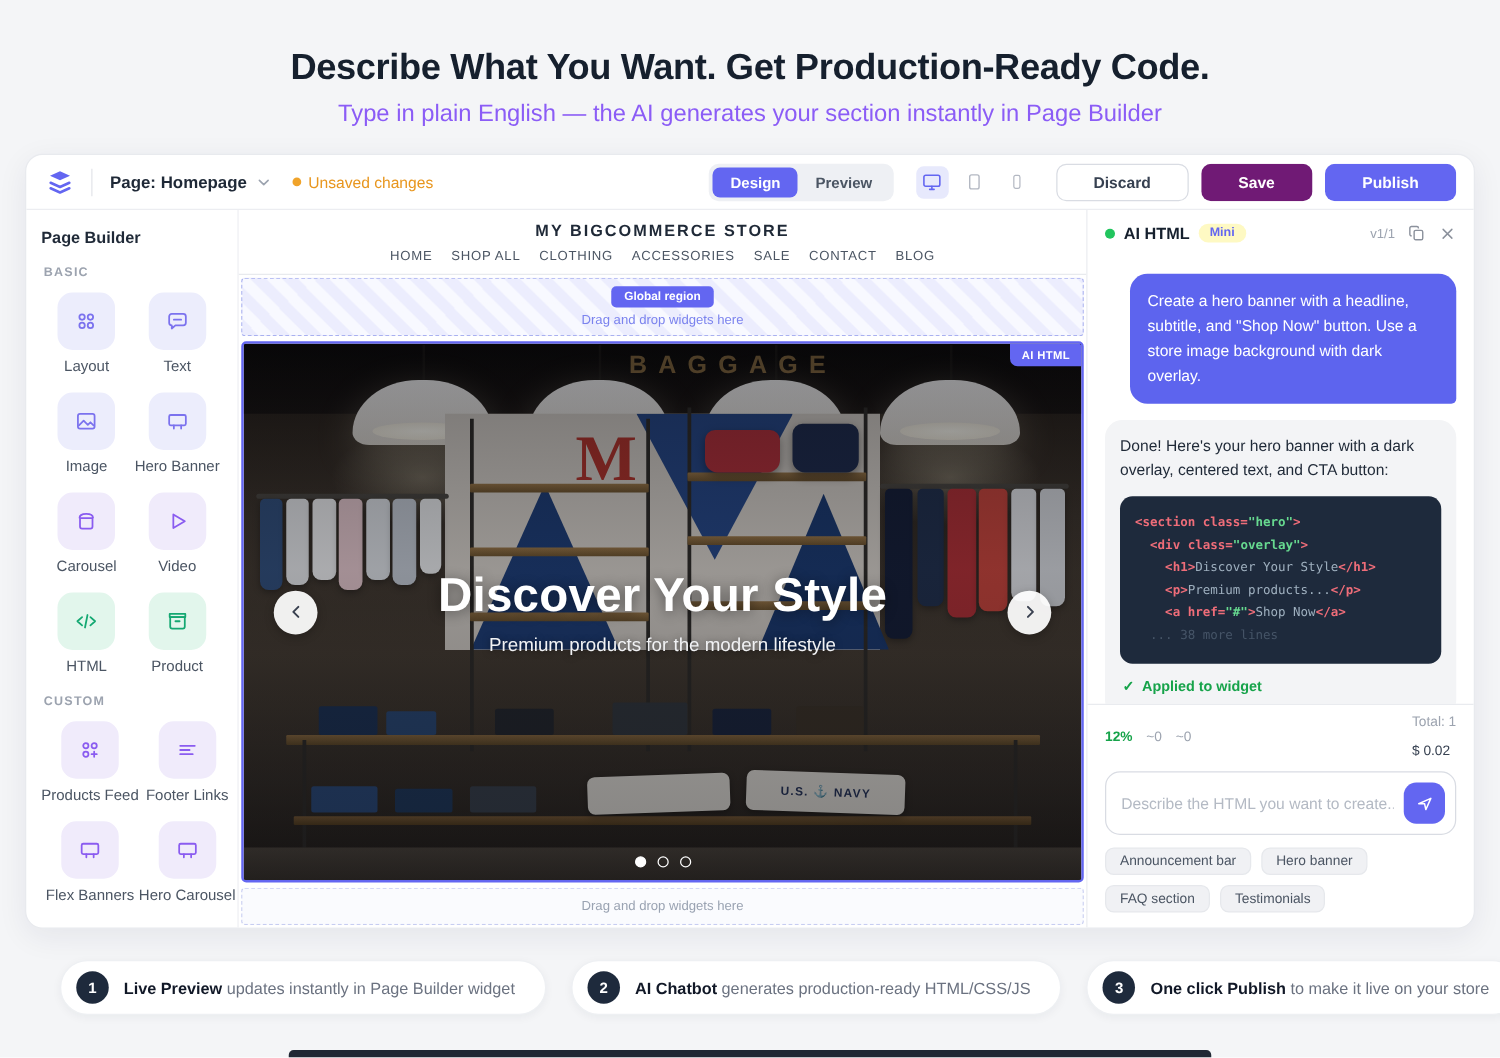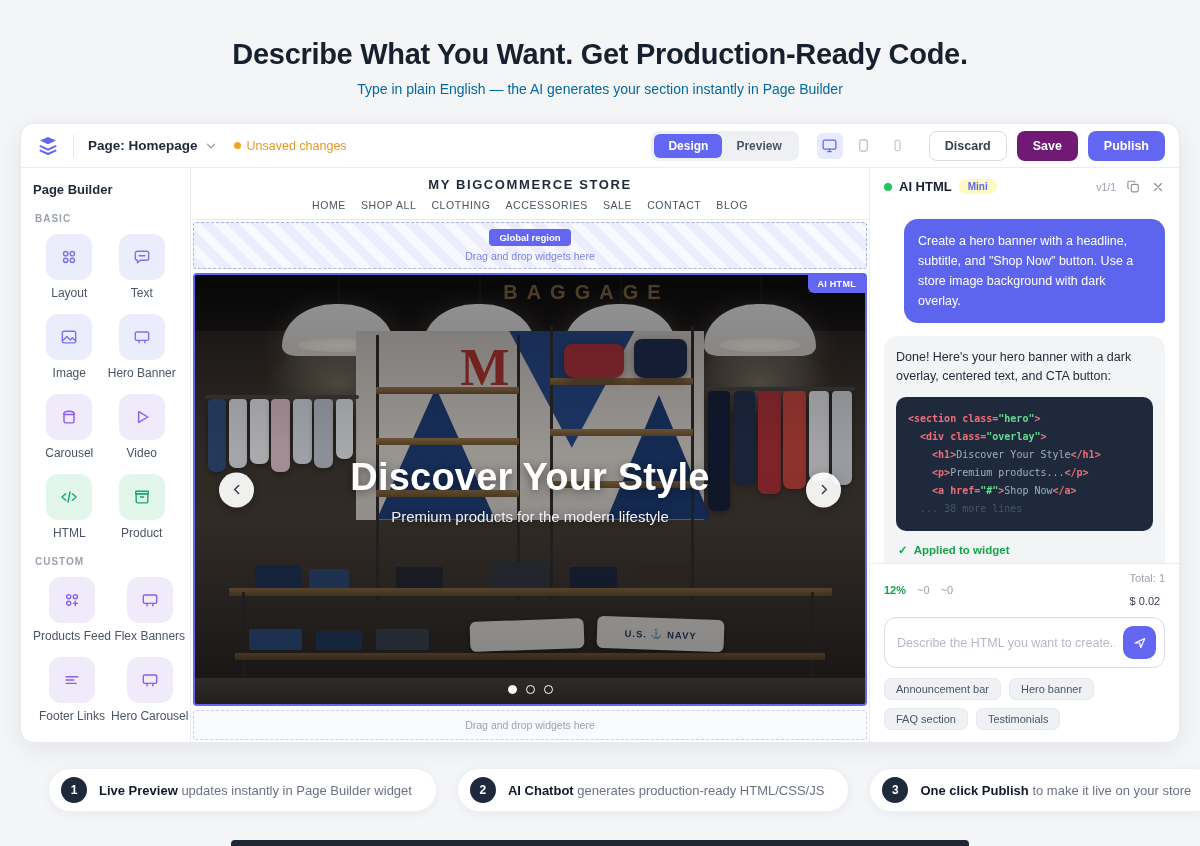--- a/index.html
+++ b/index.html
@@ -2,21 +2,21 @@
 <html><head>
 <meta charset="utf-8">
 <style>
   * { margin:0; padding:0; box-sizing:border-box; }
   html,body { width:1200px; height:846px; overflow:hidden; }
   body { font-family:"Liberation Sans", sans-serif; background:#f4f5f7; position:relative; }
 
   
   .page-head { text-align:center; padding-top:38px; }
   .page-head h1 { font-size:29px; font-weight:800; color:#16202e; letter-spacing:-0.3px; }
-  .page-head p { font-size:14px; color:#0369a1; margin-top:10px; }
+  .page-head p { font-size:19px; color:#8b5cf6; margin-top:10px; }
 
   
   .app { position:absolute; left:20px; top:123px; width:1160px; height:620px;
          background:#fff; border:1px solid #e8eaee; border-radius:14px;
          box-shadow:0 6px 24px rgba(25,35,65,0.07); display:flex; flex-direction:column; overflow:hidden; }
 
   
   .topbar { height:44px; flex:0 0 44px; display:flex; align-items:center; padding:0 14px; border-bottom:1px solid #ecedf1; }
   .logo { width:26px; height:26px; display:flex; align-items:center; justify-content:center; }
   .tb-divider { width:1px; height:22px; background:#e3e5ea; margin:0 14px 0 12px; }
@@ -24,21 +24,21 @@
   .chev { margin-left:6px; color:#9ca3af; display:flex; }
   .unsaved { display:flex; align-items:center; gap:6px; margin-left:16px; font-size:12.5px; color:#e8961e; }
   .unsaved .dot { width:7px; height:7px; border-radius:50%; background:#f0a32a; }
   .tb-right { margin-left:auto; display:flex; align-items:center; gap:10px; }
   .seg { background:#eef0f4; border-radius:8px; padding:3px; display:flex; }
   .seg .seg-btn { font-size:12px; font-weight:700; padding:5px 14px; border-radius:6px; border:none; background:transparent; color:#4b5563; cursor:pointer; font-family:inherit; }
   .seg .seg-btn.active { background:#6366f1; color:#fff; }
   .devices { display:flex; align-items:center; gap:8px; margin:0 8px; }
   .dev { width:26px; height:26px; display:flex; align-items:center; justify-content:center; border-radius:6px; color:#b3b8c2; }
   .dev.active { background:#e7e9fc; color:#6366f1; }
-  .btn { font-family:inherit; font-size:12.5px; font-weight:700; border-radius:8px; padding:7px 15px; cursor:pointer; border:1px solid transparent; }
+  .btn { font-family:inherit; font-size:12.5px; font-weight:700; border-radius:8px; padding:7px 29px; cursor:pointer; border:1px solid transparent; }
   .btn-ghost { background:#fff; border-color:#d9dce3; color:#374151; }
   .btn-save { background:#701a75; color:#fff; }
   .btn-publish { background:#6366f1; color:#fff; }
 
   
   .app-body { flex:1; display:flex; min-height:0; }
 
   
   .sidebar { width:170px; flex:0 0 170px; border-right:1px solid #ecedf1; padding:14px 12px; overflow:hidden; }
   .sb-title { font-size:13px; font-weight:700; color:#1f2937; }
@@ -299,33 +299,33 @@
                 <circle cx="16" cy="8" r="2.5" stroke="currentColor" stroke-width="1.7"></circle>
                 <circle cx="8" cy="16" r="2.5" stroke="currentColor" stroke-width="1.7"></circle>
                 <path d="M16 13.5v5M13.5 16h5" stroke="currentColor" stroke-width="1.7" stroke-linecap="round"></path>
               </svg>
           </span>
           <span class="tile-label">Products Feed</span>
         </div>
         <div class="tile">
           <span class="tile-icon theme-lav">
             <svg width="20" height="20" viewBox="0 0 24 24" fill="none">
+                <path d="M5 8h14M5 12h9M5 16h12" stroke="currentColor" stroke-width="1.7" stroke-linecap="round"></path>
+              </svg>
+          </span>
+          <span class="tile-label">Footer Links</span>
+        </div>
+        <div class="tile">
+          <span class="tile-icon theme-lav">
+            <svg width="20" height="20" viewBox="0 0 24 24" fill="none">
                 <rect x="4" y="6" width="16" height="10" rx="1.5" stroke="currentColor" stroke-width="1.7"></rect>
                 <path d="M8.5 16v3M15.5 16v3" stroke="currentColor" stroke-width="1.7" stroke-linecap="round"></path>
               </svg>
           </span>
           <span class="tile-label">Flex Banners</span>
-        </div>
-        <div class="tile">
-          <span class="tile-icon theme-lav">
-            <svg width="20" height="20" viewBox="0 0 24 24" fill="none">
-                <path d="M5 8h14M5 12h9M5 16h12" stroke="currentColor" stroke-width="1.7" stroke-linecap="round"></path>
-              </svg>
-          </span>
-          <span class="tile-label">Footer Links</span>
         </div>
         <div class="tile">
           <span class="tile-icon theme-lav">
             <svg width="20" height="20" viewBox="0 0 24 24" fill="none">
                 <rect x="4" y="6" width="16" height="10" rx="1.5" stroke="currentColor" stroke-width="1.7"></rect>
                 <path d="M8.5 16v3M15.5 16v3" stroke="currentColor" stroke-width="1.7" stroke-linecap="round"></path>
               </svg>
           </span>
           <span class="tile-label">Hero Carousel</span>
         </div>

